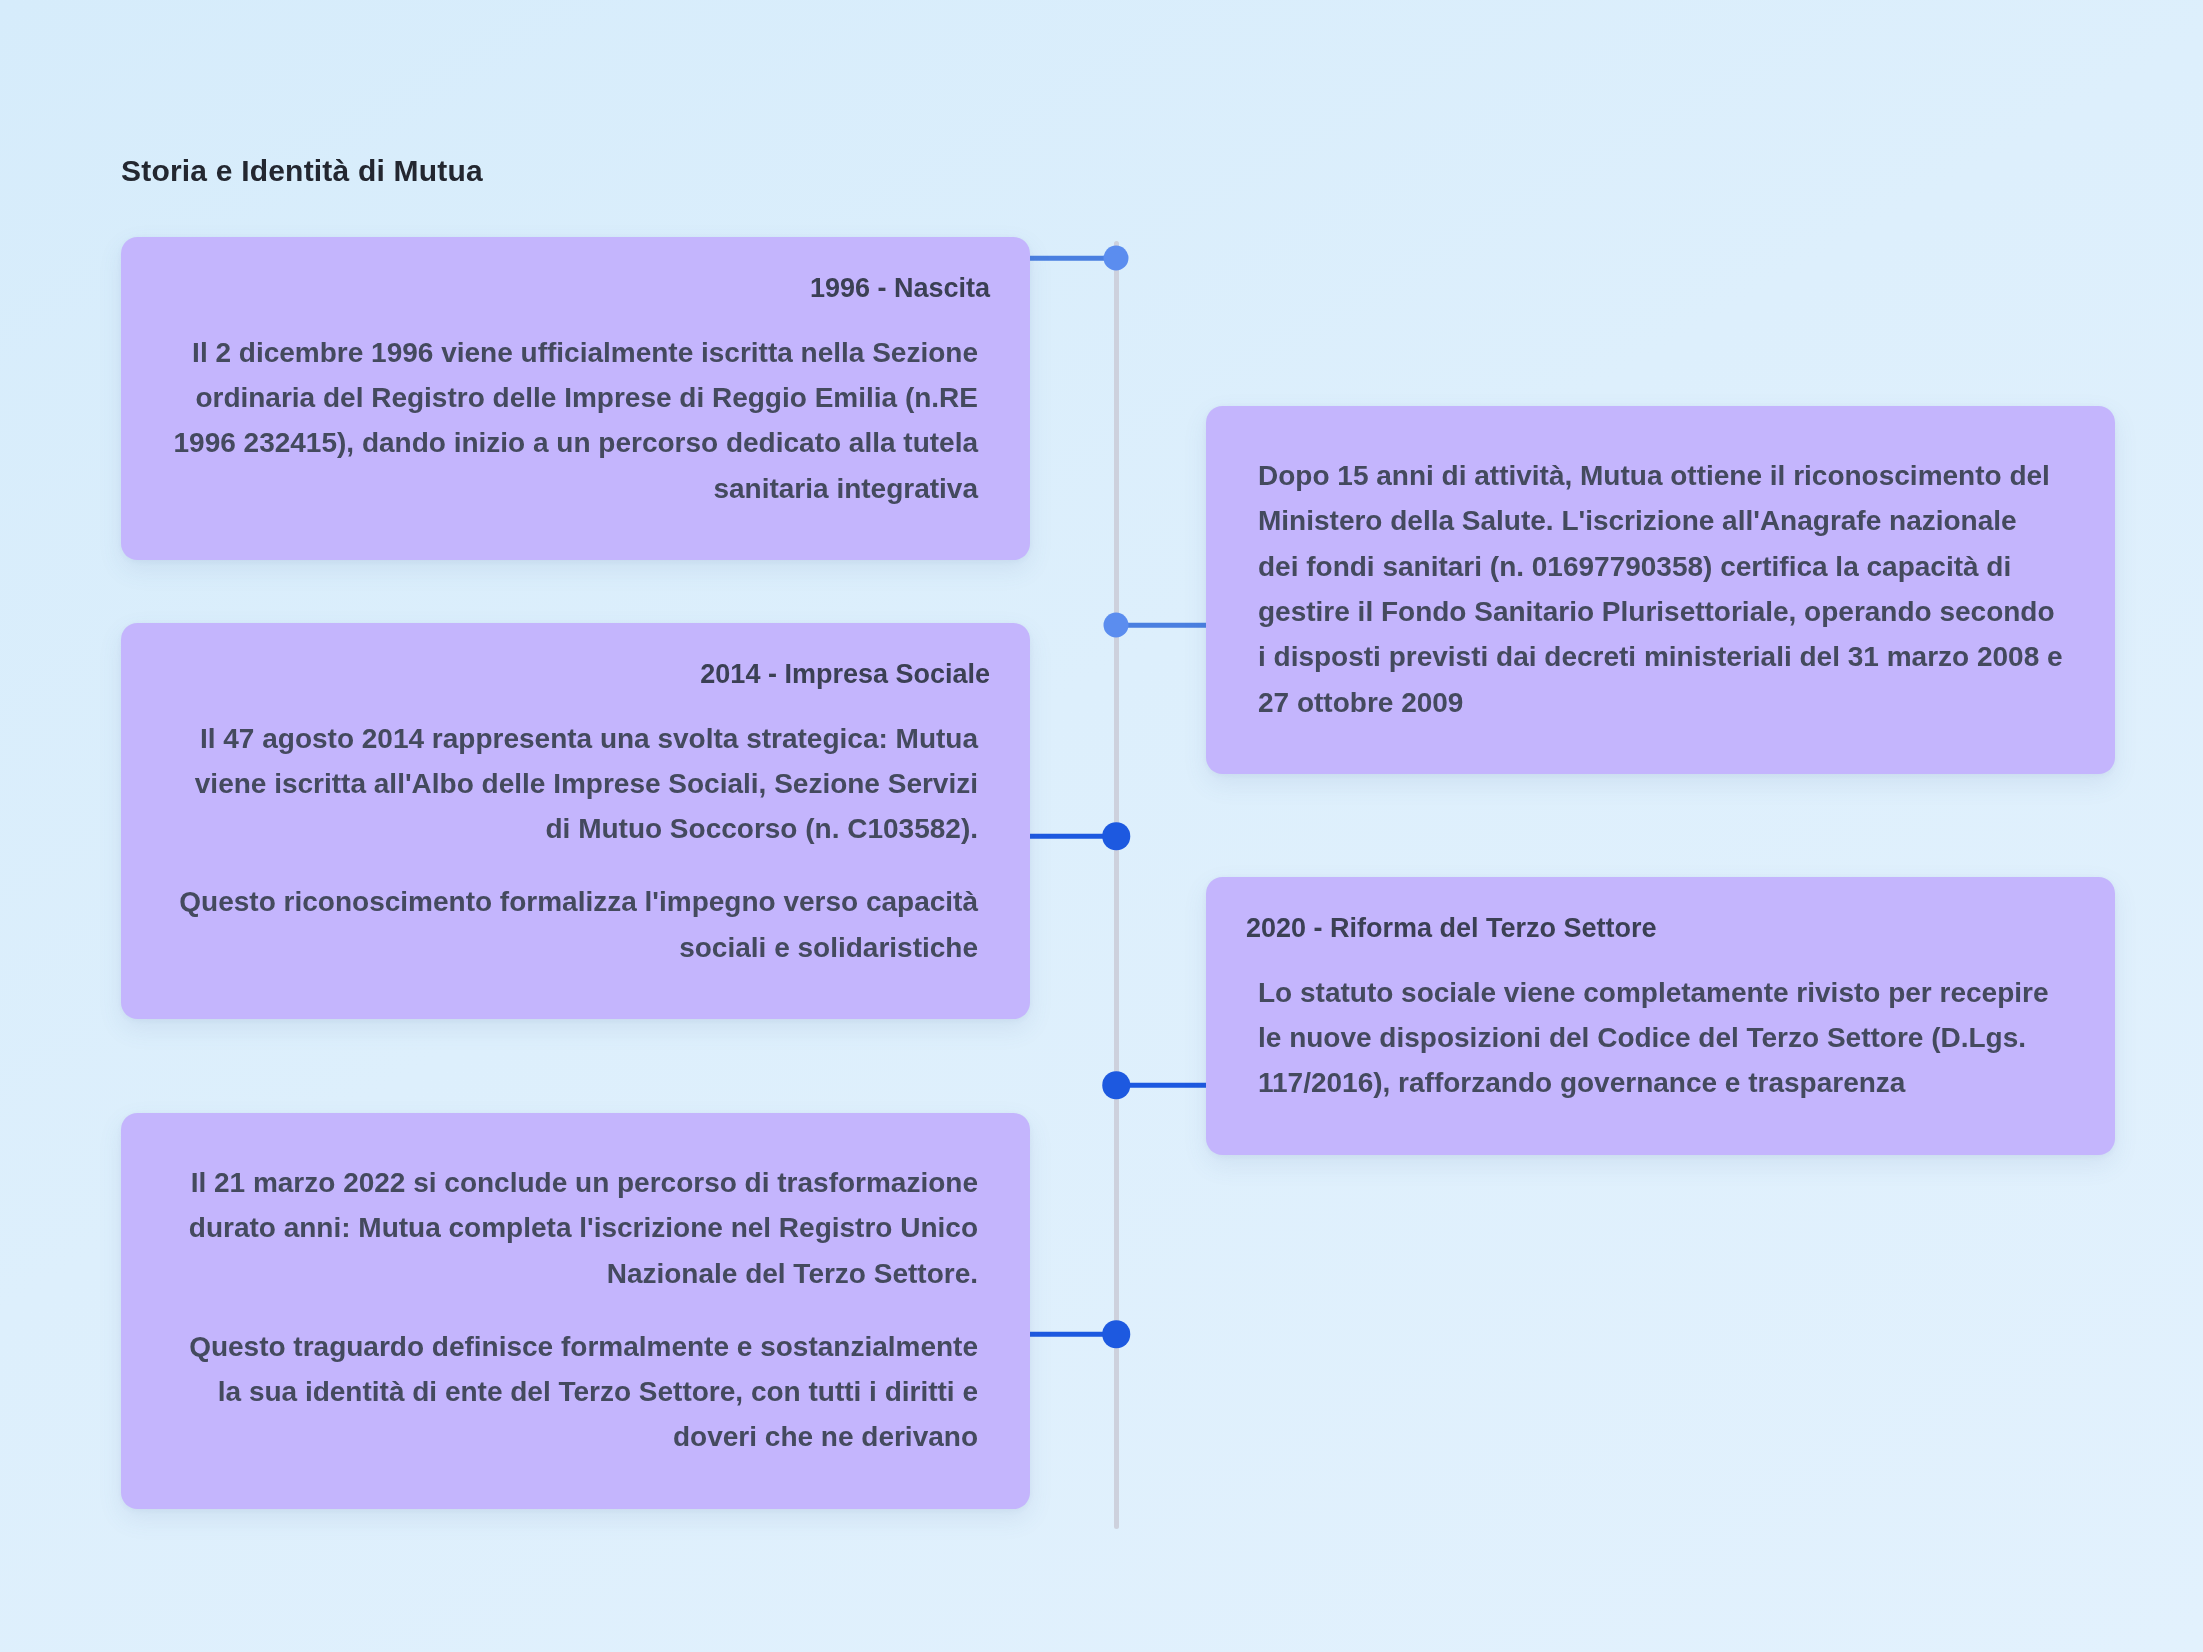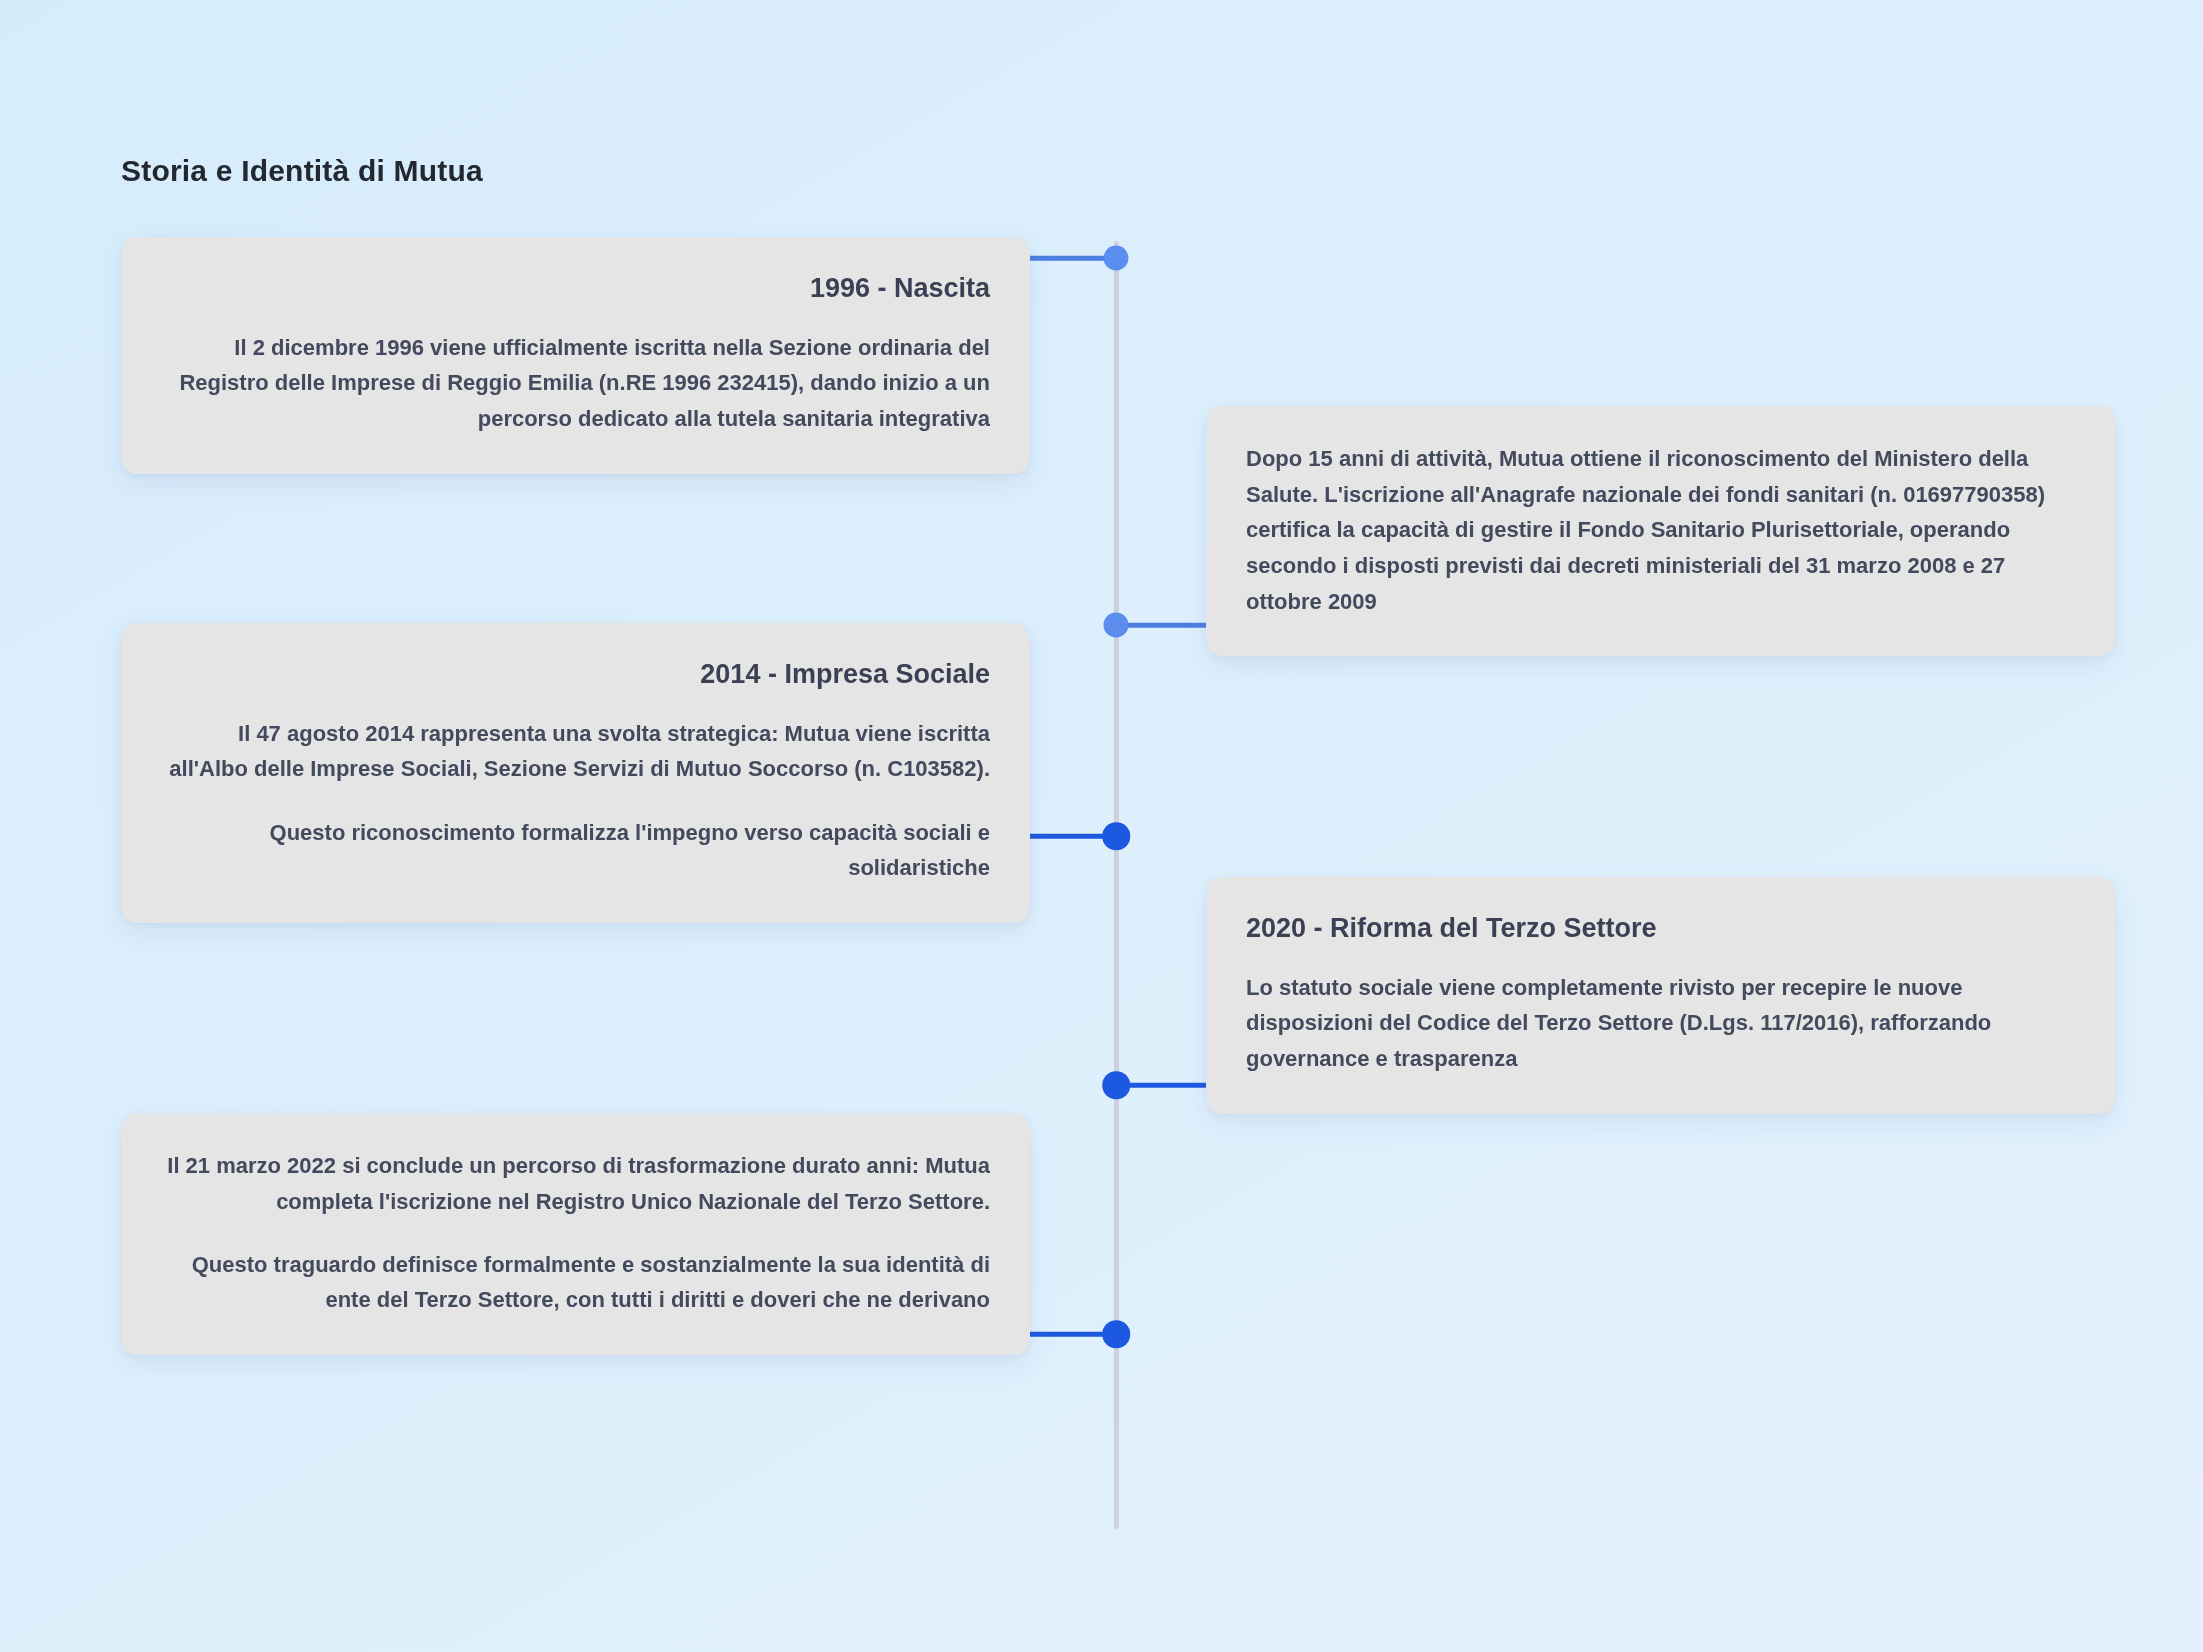--- a/index.html
+++ b/index.html
@@ -56,45 +56,45 @@
   .connector {
     position: absolute;
     height: 4.6px;
     border-radius: 2.8px;
     transform: translateY(-50%);
   }
 
   
   .card {
     position: absolute;
-    background: #e5e5e5;
+    background: #c4b5fd;
     border-radius: 16.5px;
     box-sizing: border-box;
     padding: 35px 40px 37px 40px;
     box-shadow: 0 9.2px 24px rgba(80, 110, 160, 0.10),
                 0 1.8px 5.5px rgba(80, 110, 160, 0.06);
   }
 
   .card-left  { width: 909px; left: 121px;  text-align: right; }
   .card-right { width: 909px; left: 1206px; text-align: left;  }
 
   .card-title {
     font-size: 27px;
     font-weight: bold;
     color: #3b4054;
     margin: 0 0 24px 0;
     line-height: 1.25;
   }
 
   .card-para {
-    font-size: 22px;
+    font-size: 28px;
     font-weight: bold;
     color: #444a5e;
     line-height: 1.62;
-    margin: 0;
+    margin: 12px;
   }
   .card-para + .card-para {
     margin-top: 27.5px;
   }
 
   
   #card-1996 { top: 237px;  }
   #card-2014 { top: 623px;  }
   #card-2022 { top: 1113px; }
   #card-2011 { top: 406px;  }

